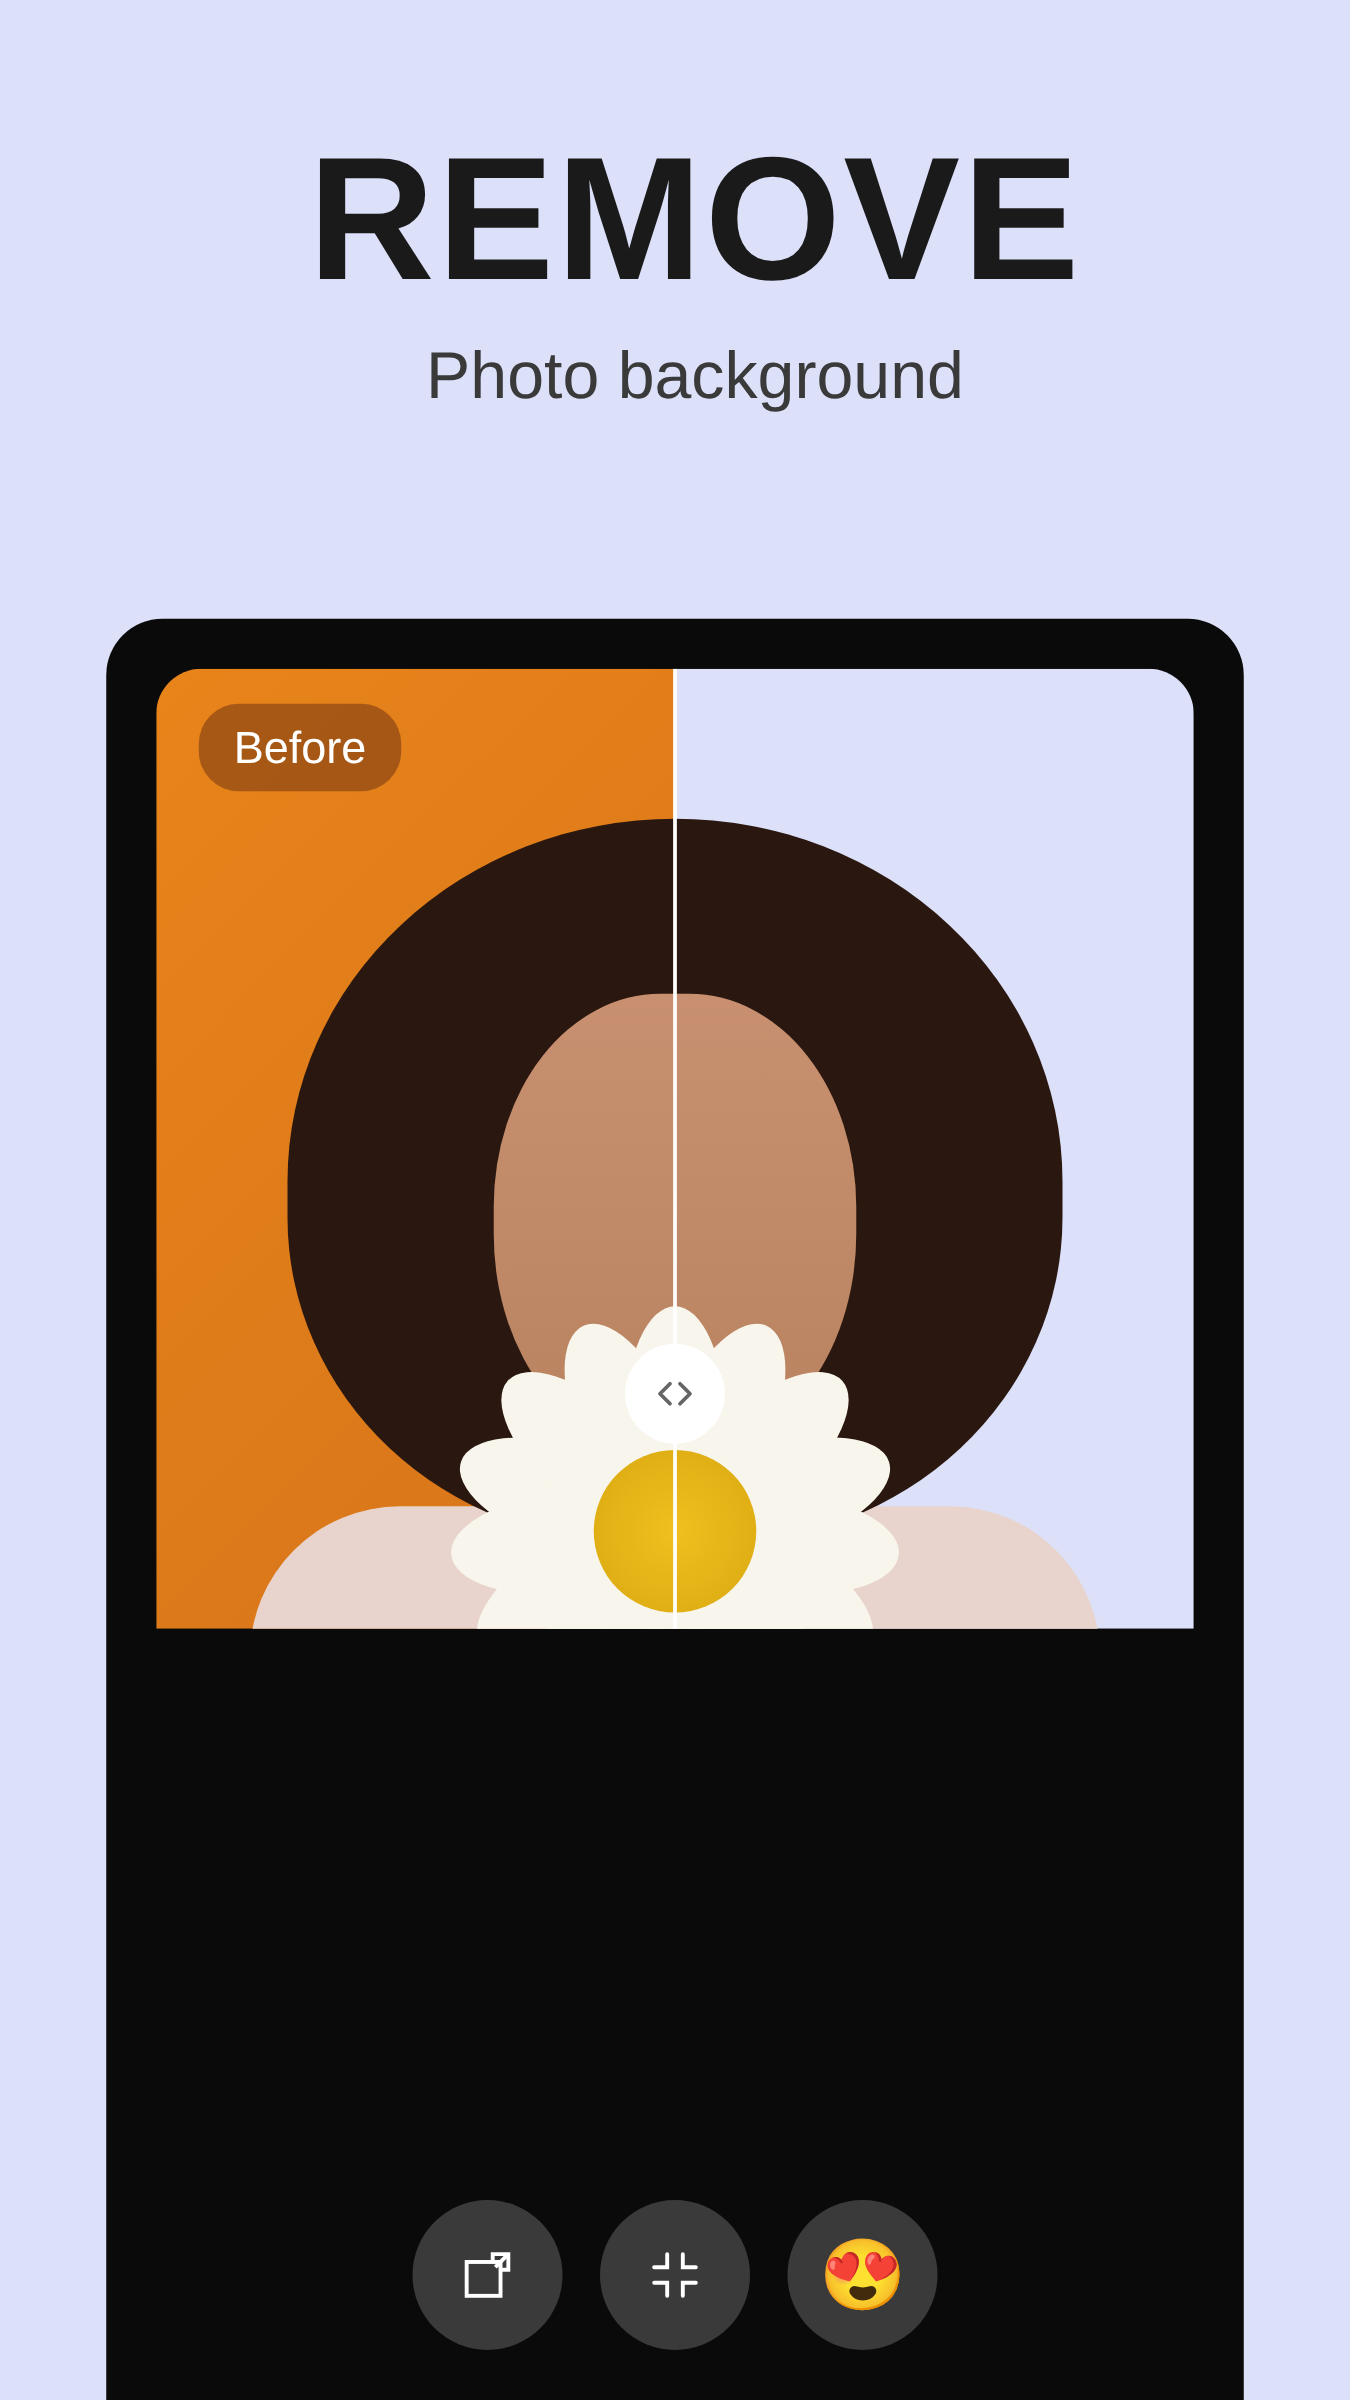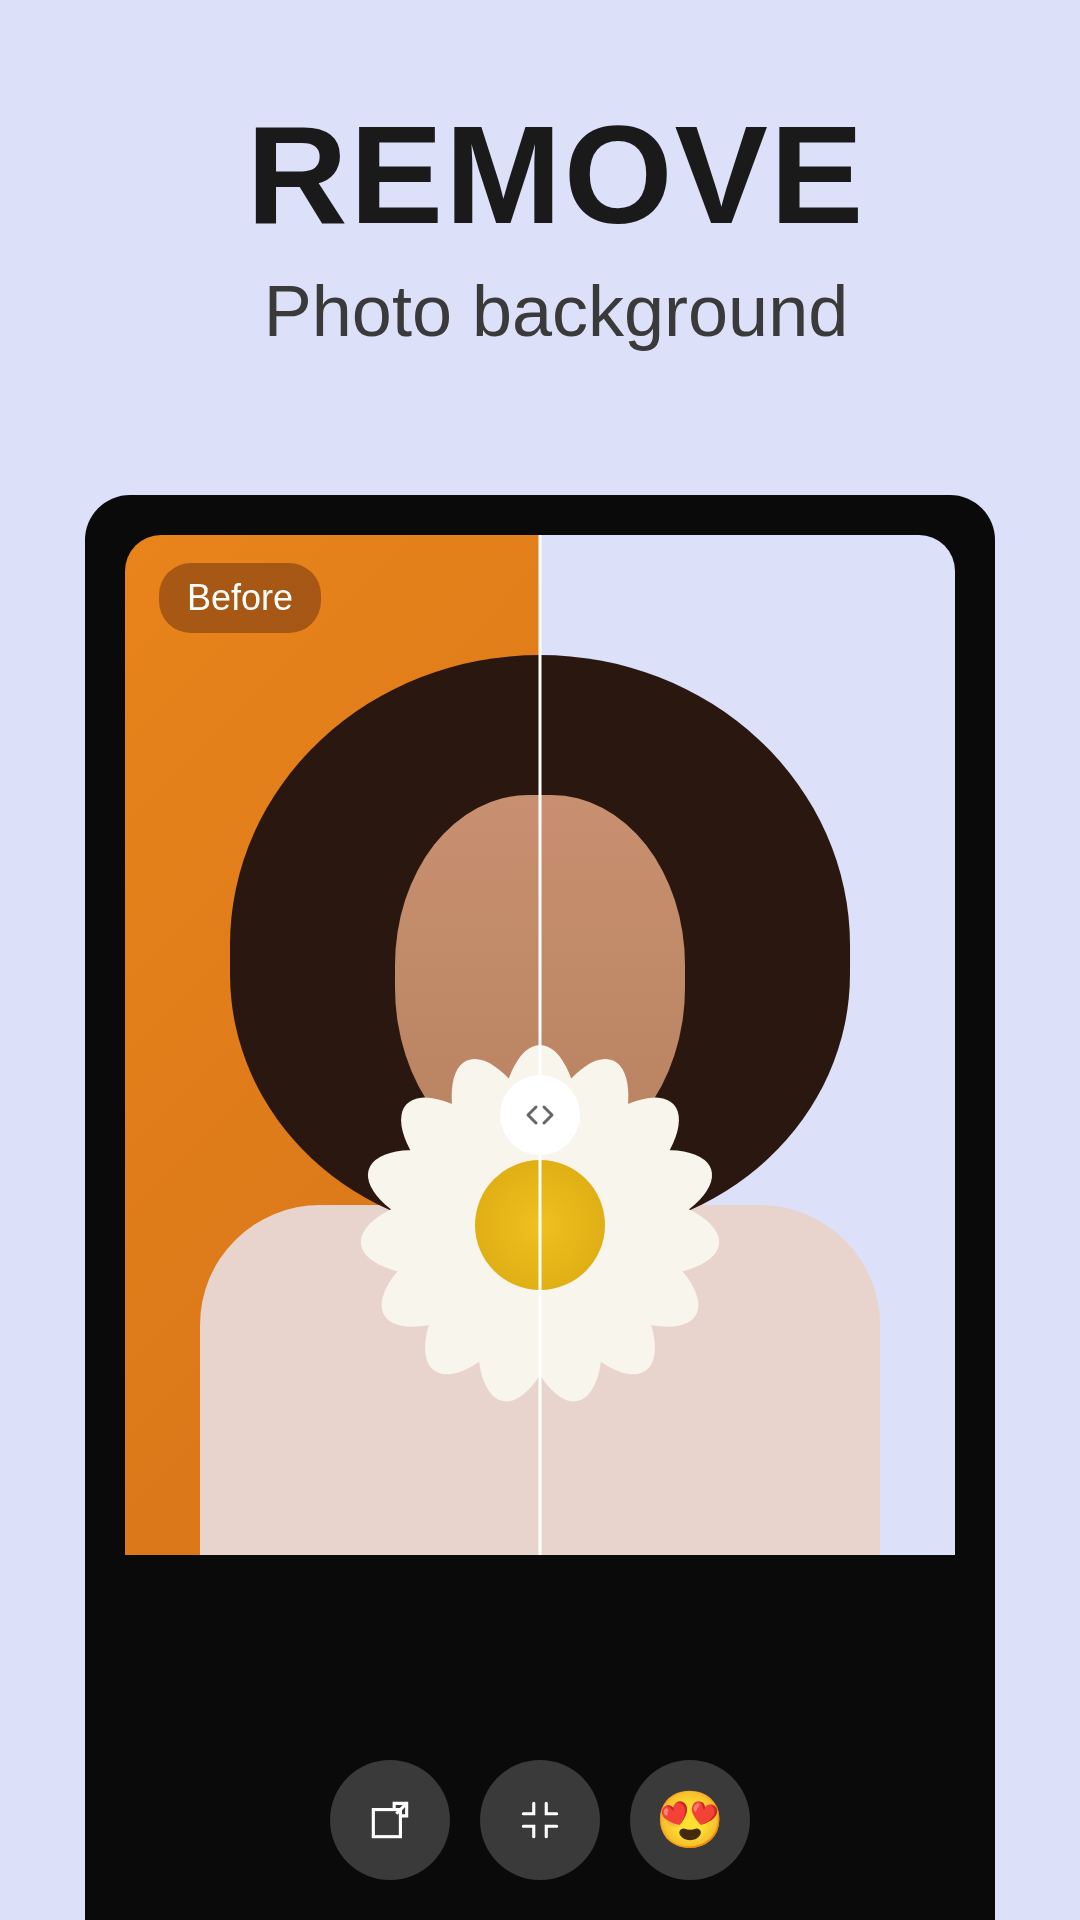--- a/index.html
+++ b/index.html
@@ -24,40 +24,40 @@
       padding-left: 32px;
     }
     .headline-main {
       font-size: 140px;
       font-weight: 900;
       color: #1a1a1a;
       letter-spacing: 2px;
       line-height: 1;
     }
     .headline-sub {
-      font-size: 72px;
+      font-size: 53px;
       font-weight: 400;
       color: #3a3a3a;
       margin-top: 25px;
     }
     .phone {
       position: absolute;
       left: 85px;
       right: 85px;
       top: 495px;
       bottom: 0;
       background: #0a0a0a;
       border-radius: 45px 45px 0 0;
       padding: 40px 40px 0 40px;
       overflow: hidden;
     }
     .photo-area {
       position: relative;
       width: 100%;
-      height: 1020px;
+      height: 768px;
       border-radius: 36px 36px 0 0;
       overflow: hidden;
     }
     .before-side {
       position: absolute;
       left: 0;
       top: 0;
       width: 50%;
       height: 100%;
       background: linear-gradient(135deg, #e8841a 0%, #d6741a 100%);

